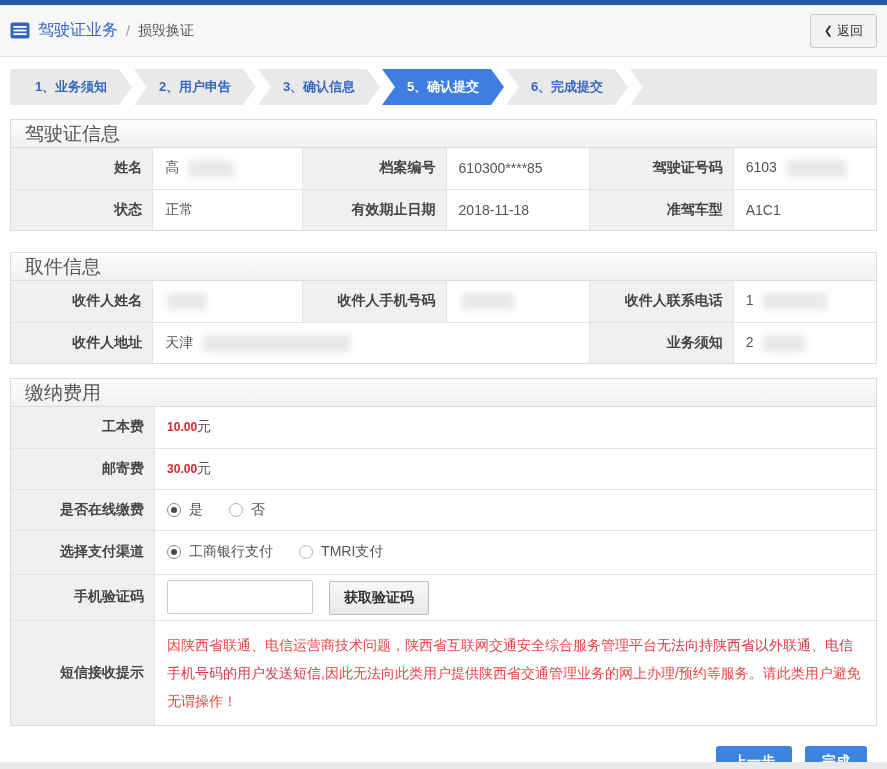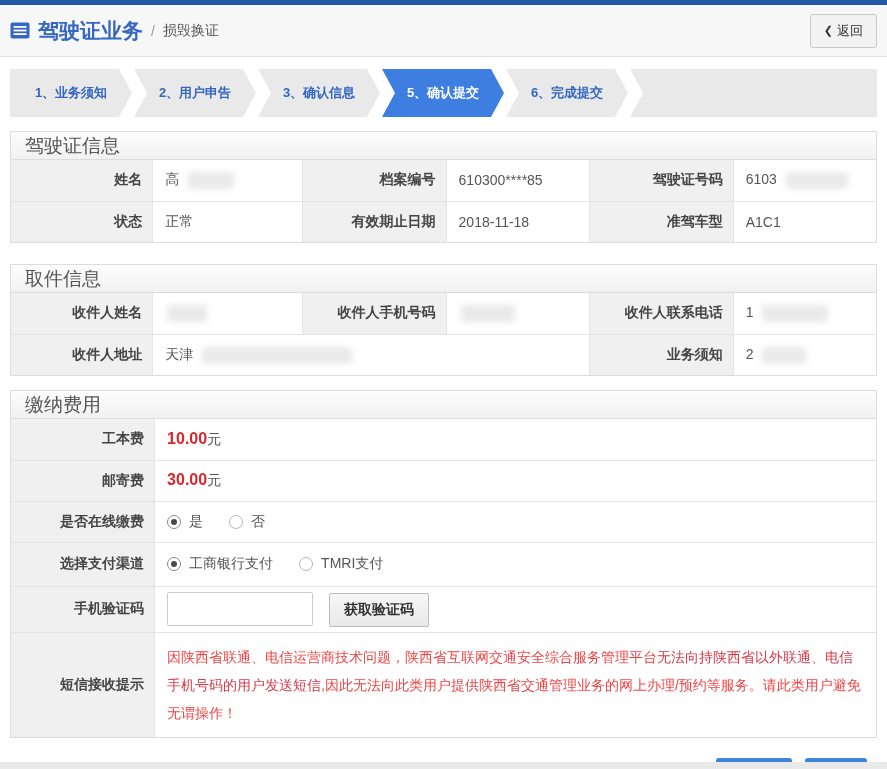--- a/index.html
+++ b/index.html
@@ -8,30 +8,30 @@
   .page { width:887px; height:769px; position:relative; overflow:hidden; background:#fff; margin:0 auto; }
 
   
   .topbar { height:5px; background:#2358a7; }
 
   
   .header { height:52px; background:#f7f7f7; border-bottom:1px solid #e2e2e2;
             display:flex; align-items:center; padding:0 10px; }
   .header .title-wrap { display:flex; align-items:center; gap:8px; flex:1; }
   .list-ico { width:20px; height:17px; display:inline-block; }
-  .h-title { color:#3466c2; font-size:21px; font-weight:bold; }
+  .h-title { color:#3466c2; font-size:16px; font-weight:normal; }
   .h-divider { color:#999; font-size:14px; }
   .h-sub { color:#555; font-size:14px; }
   .back-btn { background:#f2f2f2; border:1px solid #c9c9c9; border-radius:3px;
               padding:7px 13px; font-size:13px; color:#333; cursor:pointer;
               display:flex; align-items:center; gap:4px; font-family:inherit; }
   .back-chev { font-size:11px; color:#333; }
 
   
-  .steps { display:flex; margin:12px 10px 0 10px; height:48px; }
+  .steps { display:flex; margin:12px 10px 0 10px; height:36px; }
   .step { flex:0 0 122px; background:#e9e9e9; color:#3466c2; font-size:13px; font-weight:bold;
           display:flex; align-items:center; justify-content:center;
           clip-path:polygon(0 0, calc(100% - 13px) 0, 100% 50%, calc(100% - 13px) 100%, 0 100%, 13px 50%);
           margin-left:2px; }
   .step.first { clip-path:polygon(0 0, calc(100% - 13px) 0, 100% 50%, calc(100% - 13px) 100%, 0 100%); margin-left:0; }
   .step.active { background:#3e7ee0; color:#fff; }
   .step-filler { flex:1 1 auto; background:#e9e9e9; margin-left:2px;
                  clip-path:polygon(0 0, 100% 0, 100% 100%, 0 100%, 13px 50%); }
 
   
@@ -49,21 +49,21 @@
   tr:last-child > th, tr:last-child > td { border-bottom:none; }
 
   .c-l1 { width:16.4%; } .c-v1 { width:17.3%; } .c-l2 { width:16.6%; }
   .c-v2 { width:16.6%; } .c-l3 { width:16.6%; }
 
   .fee-l { width:16.6%; }
 
   .blob { display:inline-block; vertical-align:middle; height:17px; background:#e9e9e9;
           filter:blur(3px); border-radius:3px; margin-left:5px; }
 
-  .fee-num { color:#d9262c; font-weight:bold; font-size:16px; }
+  .fee-num { color:#d9262c; font-weight:bold; font-size:12px; }
   .fee-unit { color:#555; font-size:14px; }
 
   .radio-row { display:flex; align-items:center; gap:8px; }
   .radio { width:14px; height:14px; border-radius:50%; border:1px solid #b5b5b5; background:#fff;
            display:inline-block; position:relative; flex:0 0 auto; cursor:pointer; }
   .radio.checked { border-color:#8a8a8a; }
   .radio.checked::after { content:""; position:absolute; left:3px; top:3px; right:3px; bottom:3px;
                           background:#4a4a4a; border-radius:50%; }
   .radio-label { font-size:14px; color:#555; margin-right:18px; }
 

